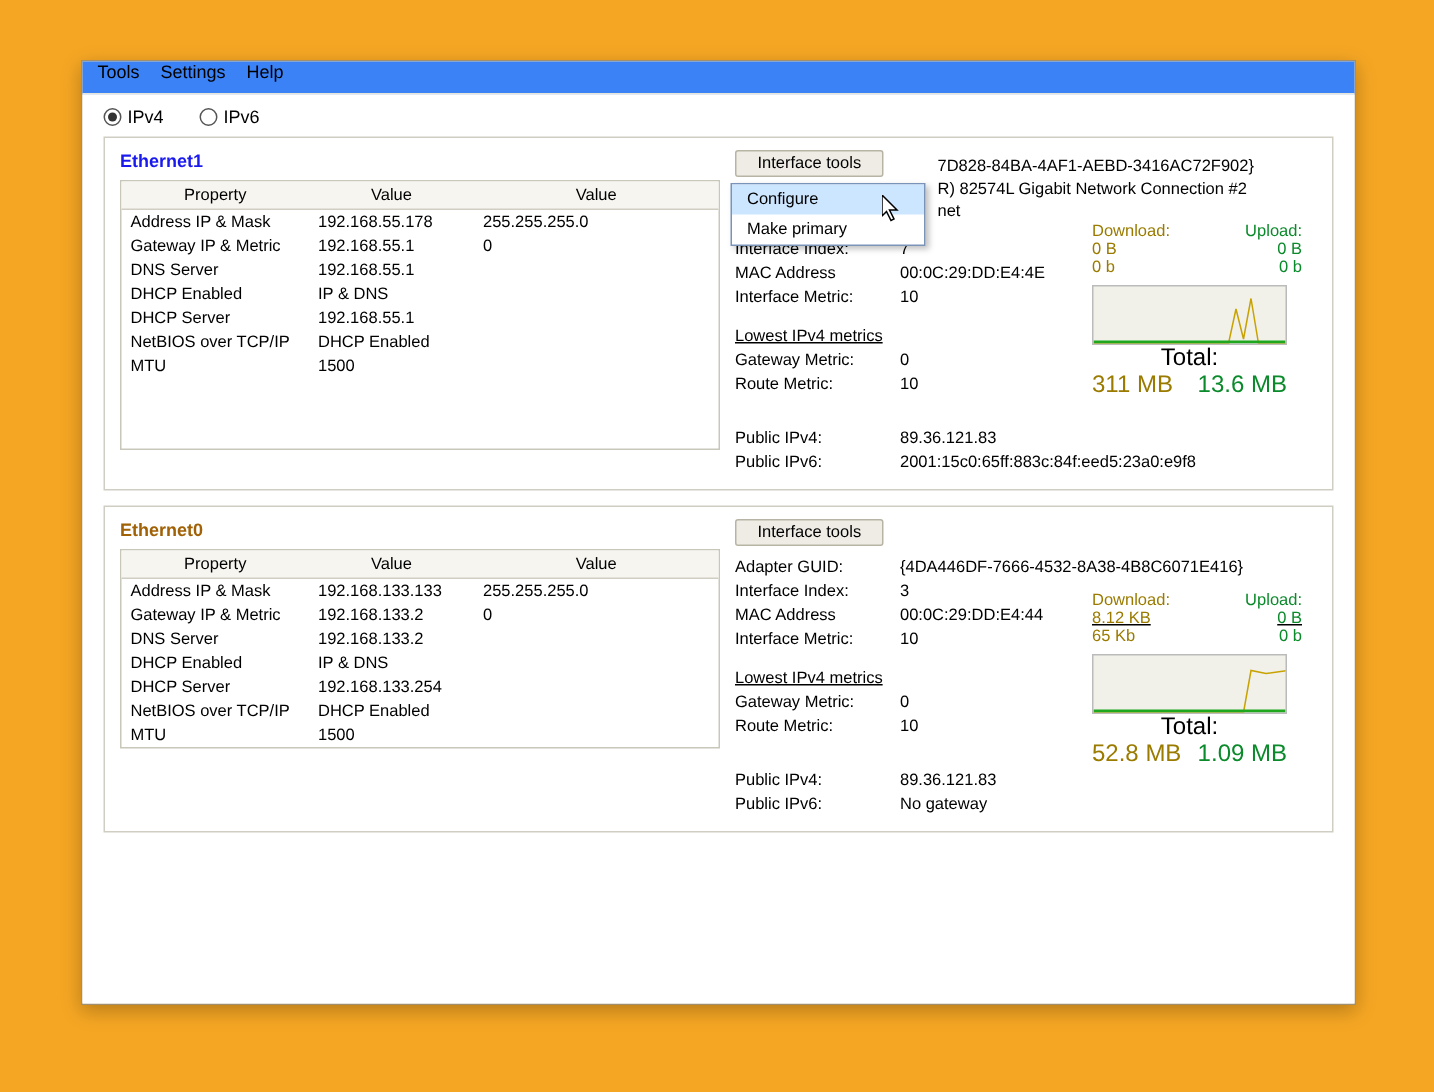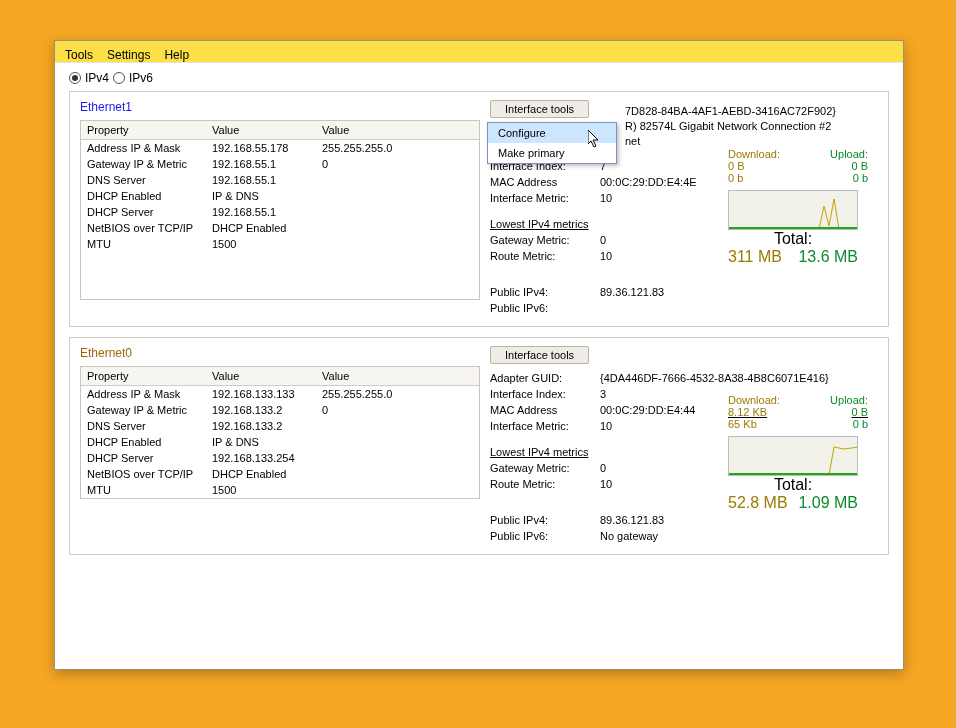--- a/index.html
+++ b/index.html
@@ -38,54 +38,55 @@
     width: 16px; height:16px; margin-left:8px;
   }
   .titlebar .title {
     flex:1; text-align:center; font-size:12px; color:#333;
   }
   .window-controls { display:flex; position:absolute; right:0; top:0; height:22px;}
   .wc-btn { width:44px; height:22px; display:flex; align-items:center; justify-content:center; font-size:11px; }
   .wc-min, .wc-max { background:#e8e4d9; border-left:1px solid #c9c3b2; }
   .wc-close { background:#c8492b; color:#fff; }
   .menubar {
-    height:22px; background:#fde047; display:flex; align-items:flex-end; padding:0 10px; gap:14px; border-bottom:1px solid #e7e4da;
+    height:22px; background:#3b82f6; display:flex; align-items:flex-start; padding:0 10px; gap:14px; border-bottom:1px solid #e7e4da;
   }
   .menubar span { font-size:12px; cursor:default;}
   .content {
     flex:1;
     background:#fff;
     padding:8px 14px;
     overflow:hidden;
     position:relative;
   }
-  .radios { display:flex; gap:4px; margin-bottom:6px; align-items:center;}
+  .radios { display:flex; gap:24px; margin-bottom:6px; align-items:center;}
   .radio { display:flex; align-items:center; gap:4px; font-size:12px;}
   .radio .dot { width:12px; height:12px; border:1px solid #555; border-radius:50%; display:inline-flex; align-items:center; justify-content:center;}
   .radio .dot.inner::after{content:""; width:6px;height:6px;background:#333;border-radius:50%;}
   .panel {
     border:1px solid #d0cdc2;
     padding:8px 10px 10px 10px;
     margin-bottom:10px;
     display:flex;
     gap:10px;
   }
   .panel .left { width:400px; }
   .panel .right { flex:1; position:relative;}
-  .iface-name { color:#1a1aee; font-weight:normal; margin-bottom:6px;}
+  .iface-name { color:#1a1aee; font-weight:bold; margin-bottom:6px;}
   .iface-name.black { color:#a16207; }
   .grid {
     border:1px solid #c9c6ba;
     background:#fff;
     font-size:11px;
   }
   .grid-header {
     display:flex;
     background:#f6f5f0;
     border-bottom:1px solid #d0cdc2;
+    text-align:center;
   }
   .grid-header div, .grid-row div {
     padding:3px 6px;
   }
   .col-p { width:125px; }
   .col-v1 { width:110px; }
   .col-v2 { flex:1; }
   .grid-body { }
   .grid-row { display:flex; }
   .grid-row div { padding:2px 6px; }
@@ -239,20 +240,21 @@
             <div class="k">Route Metric:</div>
             <div class="v">10</div>
           </div>
         <div style="height:20px;"></div>
         <div class="kv">
             <div class="k">Public IPv4:</div>
             <div class="v">89.36.121.83</div>
           </div>
         <div class="kv">
             <div class="k">Public IPv6:</div>
+            <div class="v">2001:15c0:65ff:883c:84f:eed5:23a0:e9f8</div>
           </div>
 
         <div class="right-stats">
           <div style="display:flex; justify-content:space-between; font-size:11px;">
             <span class="yellow">Download:</span>
             <span class="green">Upload:</span>
           </div>
           <div style="display:flex; justify-content:space-between; font-size:11px;">
             <span class="yellow">0 B</span>
             <span class="green">0 B</span>

